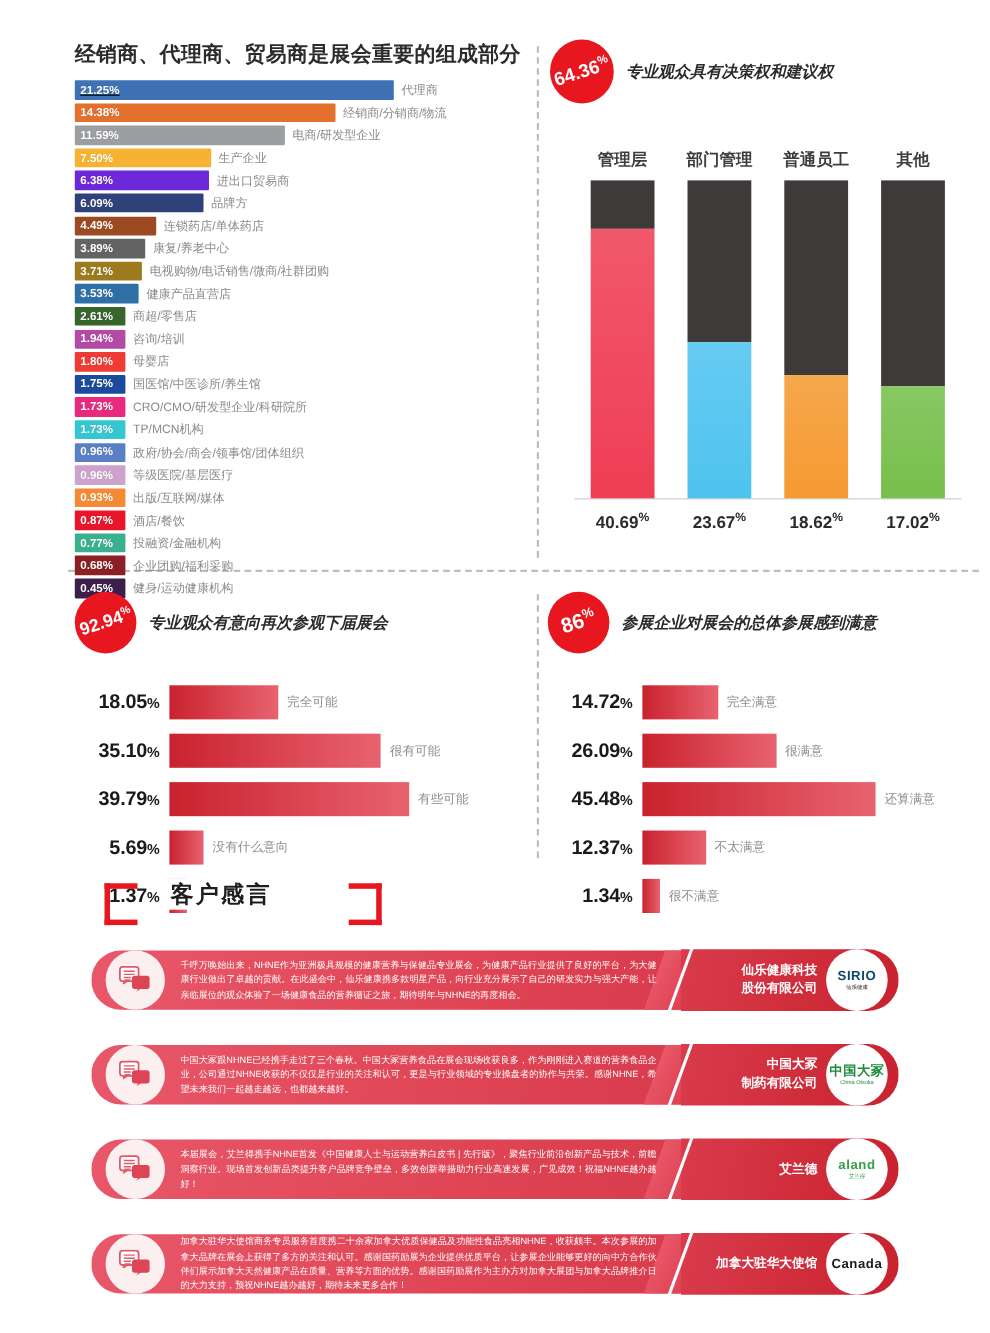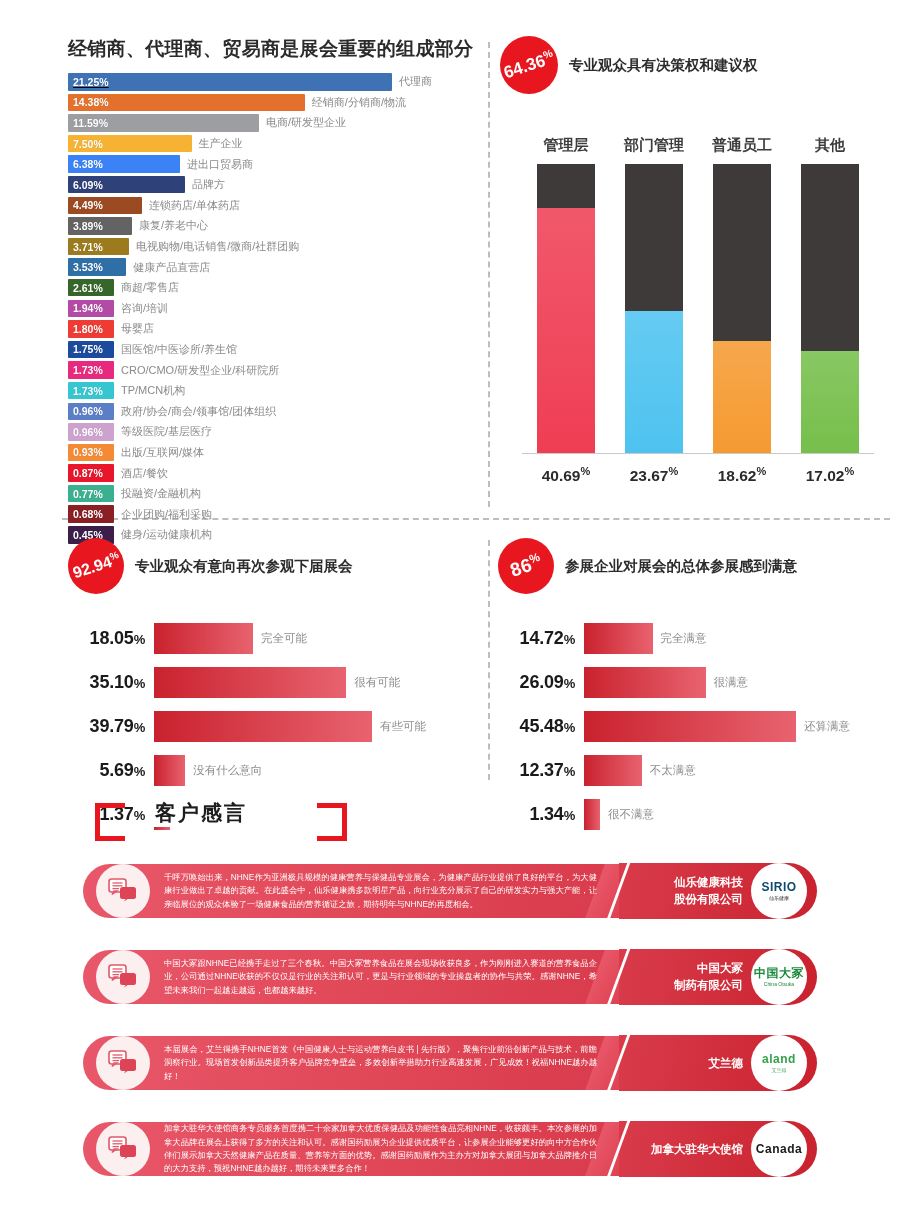--- a/index.html
+++ b/index.html
@@ -41,21 +41,21 @@
   
   #sec-stack { position: absolute; left: 500px; top: 36px; width: 390px; height: 450px; }
   .badge {
     border-radius: 50%; background: #e8161f; color: #fff;
     display: flex; align-items: center; justify-content: center;
     font-weight: bold; flex: none;
   }
   .badge span { display:block; transform: rotate(-18deg); white-space: nowrap; }
   .badge .pct { font-size: .62em; vertical-align: super; }
   .headrow { display: flex; align-items: center; gap: 11px; }
-  .headrow .htext { font-size: 14.5px; font-weight: bold; color: #2b2b2b; }
+  .headrow .htext { font-size: 14.5px; font-weight: bold; color: #2b2b2b; font-style: italic; }
 
   .cols { position: absolute; left: 22px; top: 100px; width: 352px; }
   .collabels { display: flex; }
   .collabels div {
     flex: 1; text-align: center; font-size: 15px; font-weight: bold; color: #3d3d3d;
   }
   .colbars { display: flex; align-items: flex-end; height: 290px; margin-top: 9px;
              border-bottom: 1.5px solid #c9c9c9; }
   .colcell { flex: 1; display: flex; justify-content: center; align-items: flex-end; height: 100%; }
   .colstack { width: 58px; height: 100%; display: flex; flex-direction: column; justify-content: flex-end; }
@@ -148,21 +148,21 @@
   <div class="vdash" style="left:488px; top:42px; height:465px;"></div>
 
   <div class="hdash" style="left:62px; top:518px; width:828px;"></div>
 
   <div class="vdash" style="left:488px; top:540px; height:240px;"></div>
 
   <div id="sec-bars">
     <div class="sec-title">经销商、代理商、贸易商是展会重要的组成部分</div>
     <div id="bars-list">
         <div class="barrow">
-          <div class="bar" style="width: 324px; background: rgb(62, 114, 181); text-decoration: underline;">
+          <div class="bar" style="width: 290px; background: rgb(62, 114, 181); text-decoration: underline;">
             <div class="val">21.25%</div>
           </div>
           <div class="cat">代理商</div>
         </div>
         <div class="barrow">
           <div class="bar" style="width: 236.847px; background: rgb(227, 113, 45);">
             <div class="val">14.38%</div>
           </div>
           <div class="cat">经销商/分销商/物流</div>
         </div>
@@ -172,21 +172,21 @@
           </div>
           <div class="cat">电商/研发型企业</div>
         </div>
         <div class="barrow">
           <div class="bar" style="width: 123.529px; background: rgb(245, 178, 51);">
             <div class="val">7.50%</div>
           </div>
           <div class="cat">生产企业</div>
         </div>
         <div class="barrow">
-          <div class="bar" style="width: 112px; background: #3b82f6;">
+          <div class="bar" style="width: 122px; background: #6d28d9;">
             <div class="val">6.38%</div>
           </div>
           <div class="cat">进出口贸易商</div>
         </div>
         <div class="barrow">
           <div class="bar" style="width: 117px; background: rgb(47, 65, 121);">
             <div class="val">6.09%</div>
           </div>
           <div class="cat">品牌方</div>
         </div>

